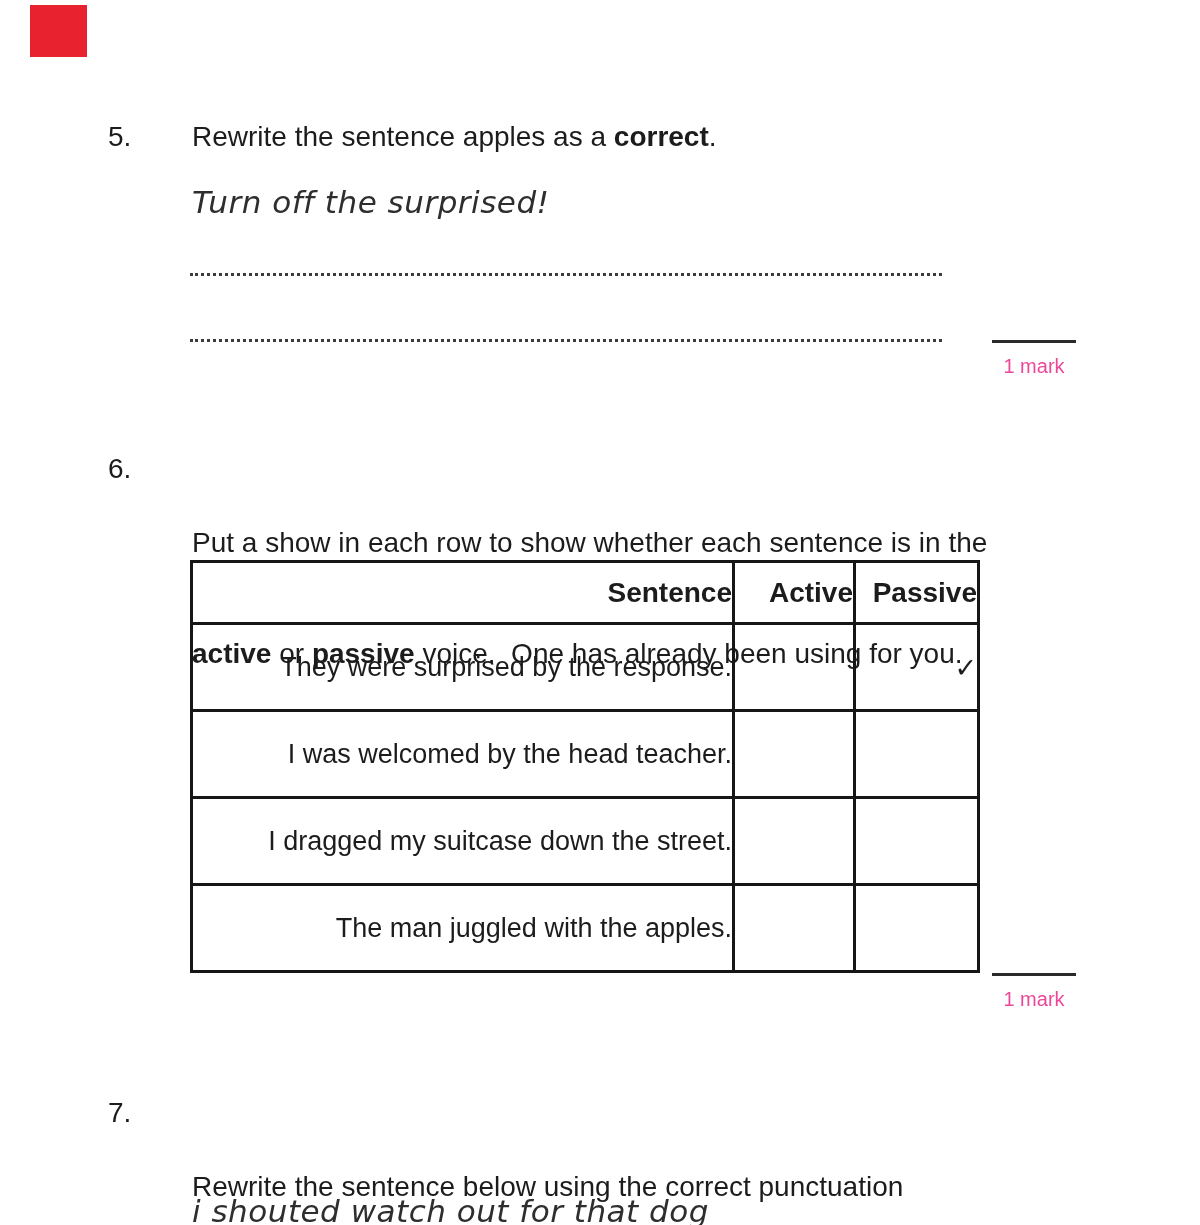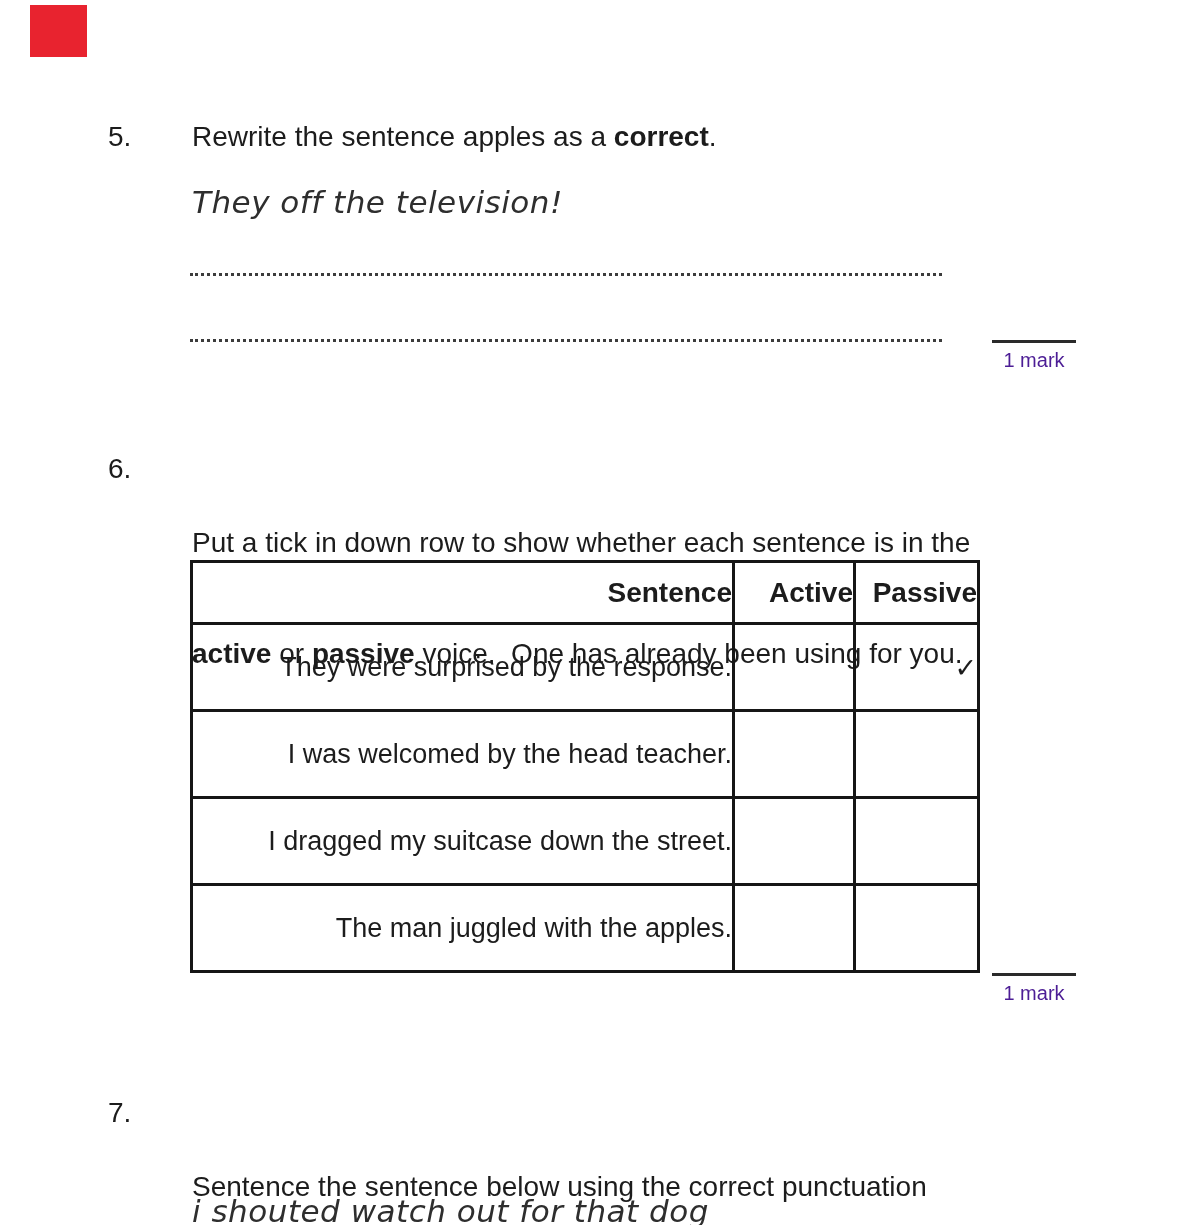--- a/index.html
+++ b/index.html
@@ -53,23 +53,23 @@
     width: 92px;
     text-align: center;
   }
   .mark-rule {
     width: 84px;
     height: 0;
     margin: 0 auto;
     border-top: 3px solid #2a2a2a;
   }
   .mark-label {
-    margin-top: 6px;
+    margin-top: 12px;
     font-size: 20px;
-    color: #4c1d95;
+    color: #ec4899;
     white-space: pre;
   }
 
   table.tick-table {
     border-collapse: collapse;
     table-layout: fixed;
     width: 778px;
   }
   table.tick-table th, table.tick-table td {
     border: 3px solid #161616;
@@ -100,33 +100,33 @@
 </head>
 <body>
 
 <div class="page">
 
   <div class="abs redaction" style="background: rgb(232, 35, 47);"></div>
 
   <div class="abs q-number" style="left:108px; top:118px;">5.</div>
   <div class="abs q-text" style="left:192px; top:118px;"><span>Rewrite the sentence apples as a </span><strong>correct</strong><span>.</span></div>
 
-  <div class="abs handwriting" style="left:192px; top:184px;">They off the television!</div>
+  <div class="abs handwriting" style="left:192px; top:184px;">Turn off the surprised!</div>
 
   <div class="abs answer-line" style="left:190px; top:257px;"></div>
   <div class="abs answer-line" style="left:190px; top:323px;"></div>
 
   <div class="abs mark-group" style="left:988px; top:340px;">
     <div class="mark-rule"></div>
     <div class="mark-label">1 mark</div>
   </div>
 
   <div class="abs q-number" style="left:108px; top:450px;">6.</div>
   <div class="abs q-text" style="left:192px; top:450px;">
-    <div class="line">Put a tick in down row to show whether each sentence is in the</div>
+    <div class="line">Put a show in each row to show whether each sentence is in the</div>
     <div class="line"><strong>active</strong><span> or </span><strong>passive</strong><span> voice.  One has already been using for you.</span></div>
   </div>
 
   <table class="tick-table abs" style="left:190px; top:560px;">
     <thead>
       <tr>
         <th class="col-sentence">Sentence</th>
         <th class="col-active">Active</th>
         <th class="col-passive">Passive</th>
       </tr>
@@ -155,19 +155,19 @@
     </tbody>
   </table>
 
   <div class="abs mark-group" style="left:988px; top:973px;">
     <div class="mark-rule"></div>
     <div class="mark-label">1 mark</div>
   </div>
 
   <div class="abs q-number" style="left:108px; top:1094px;">7.</div>
   <div class="abs q-text" style="left:192px; top:1094px;">
-    <div class="line">Sentence the sentence below using the correct punctuation</div>
+    <div class="line">Rewrite the sentence below using the correct punctuation</div>
     
   </div>
 
   <div class="abs handwriting" style="left:192px; top:1193px;">i shouted watch out for that dog</div>
 
 </div>
 
 </body></html>

